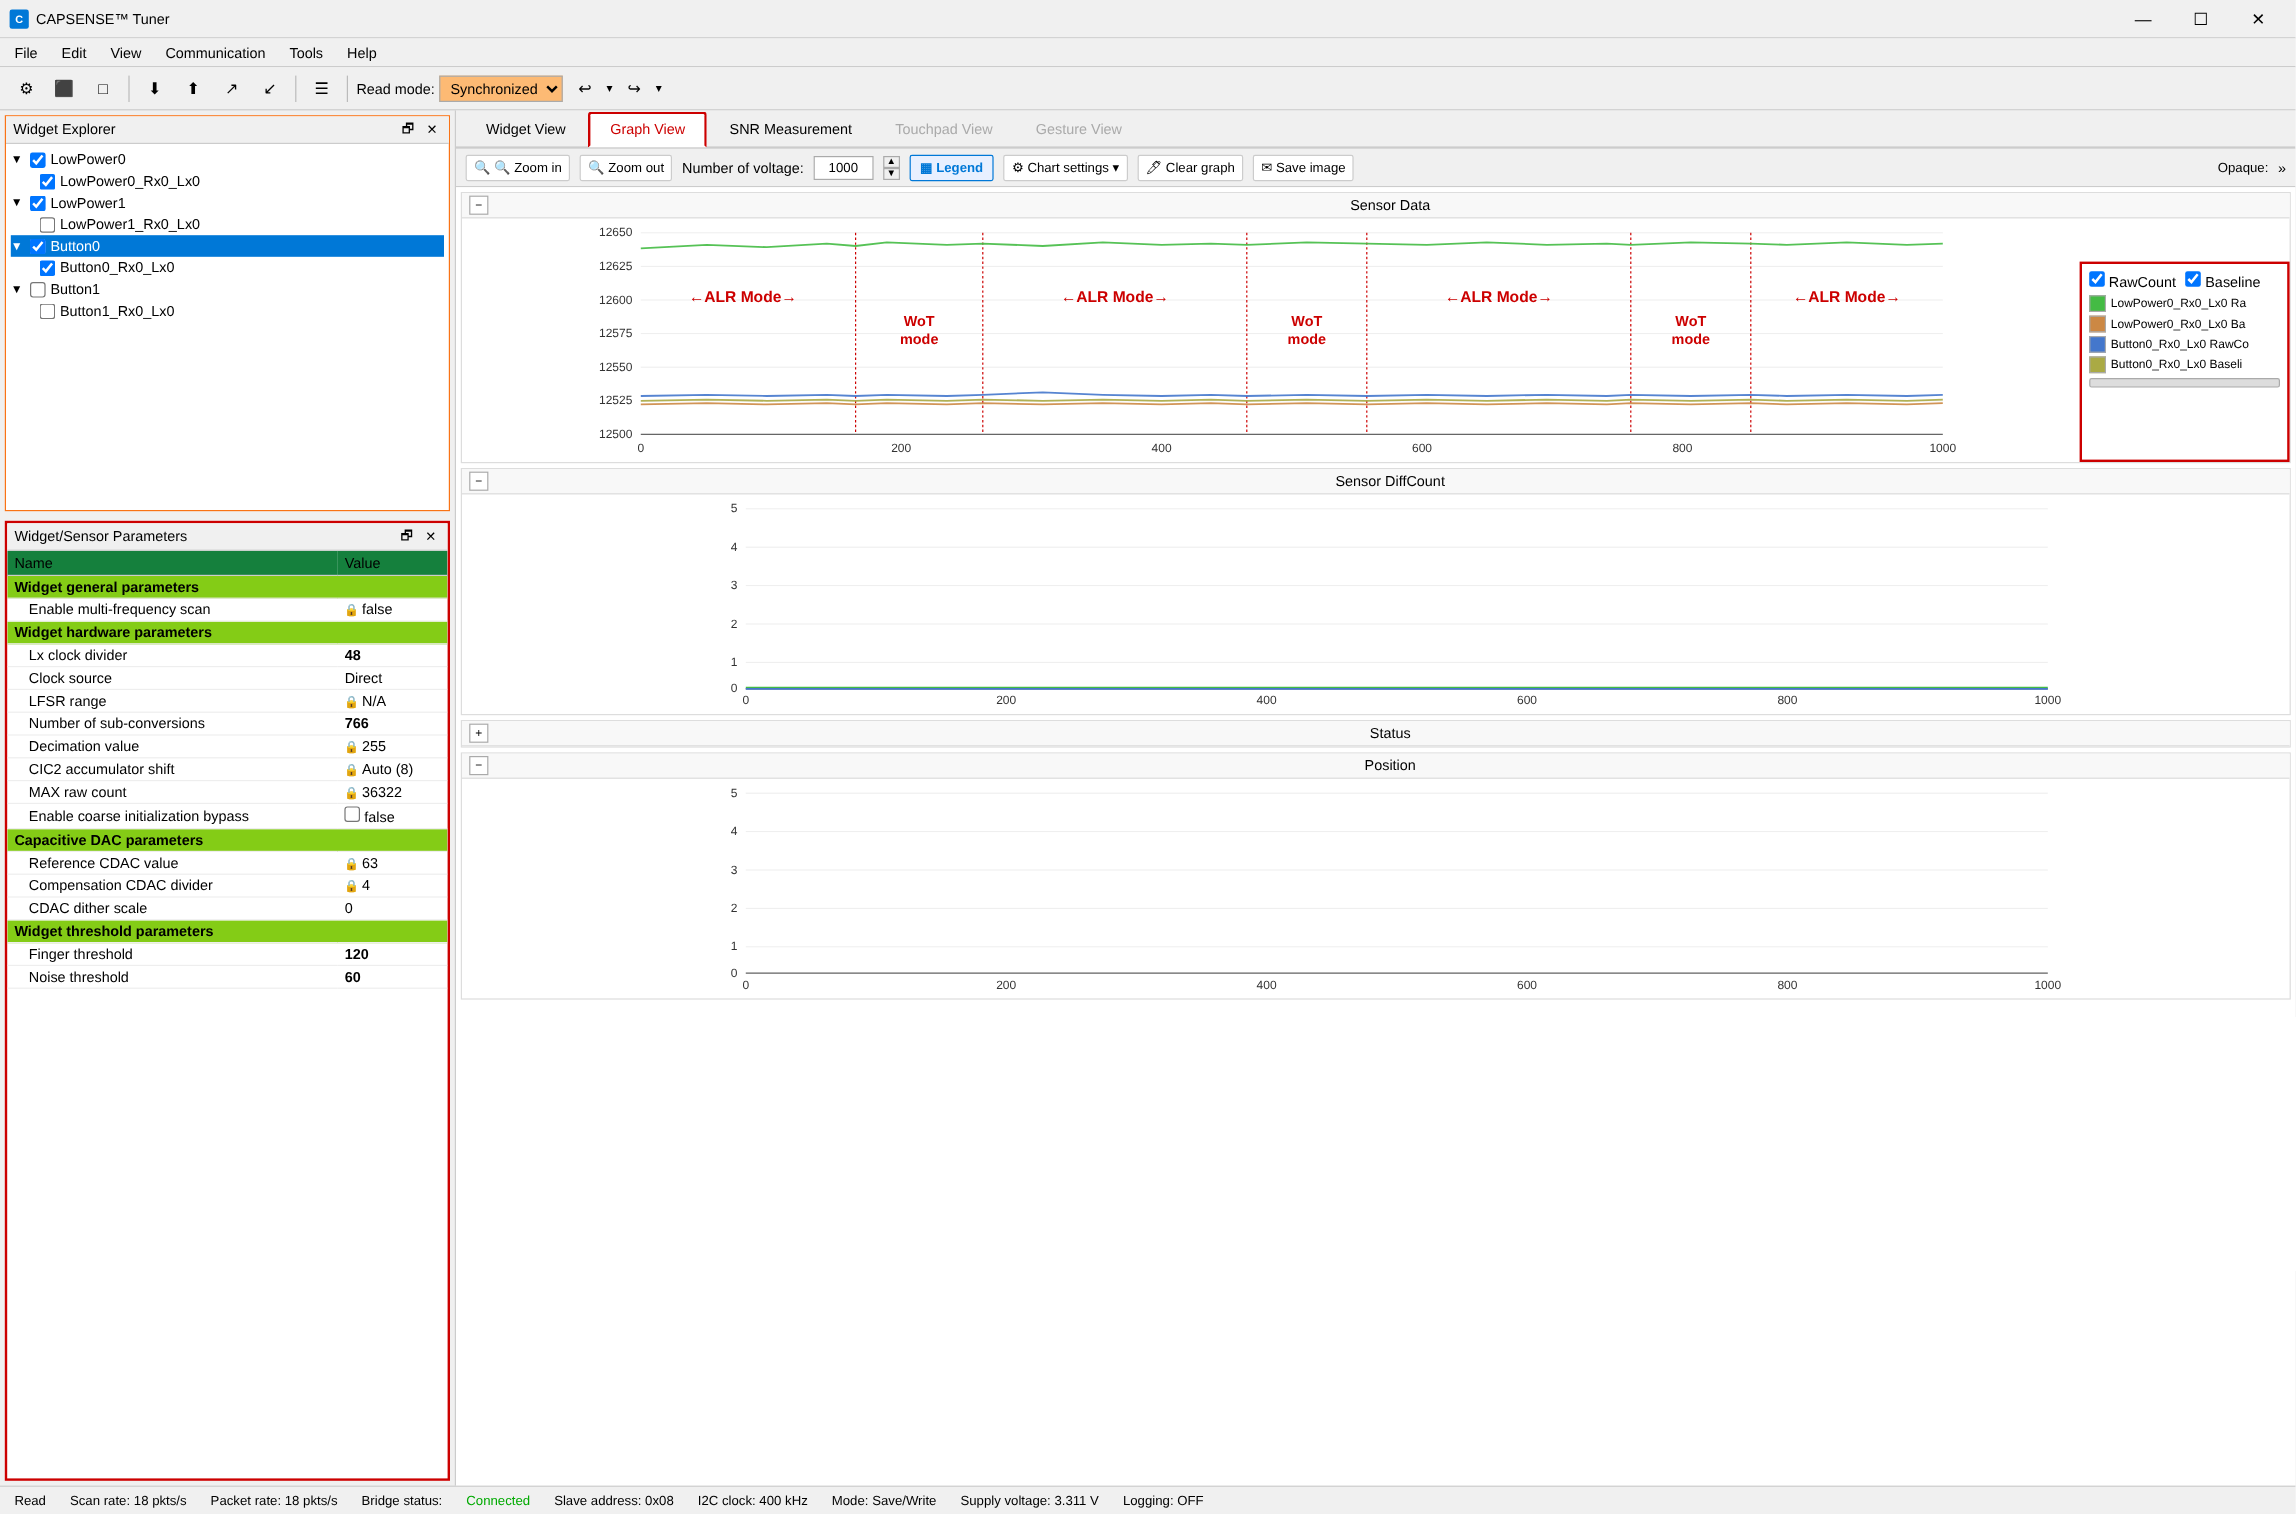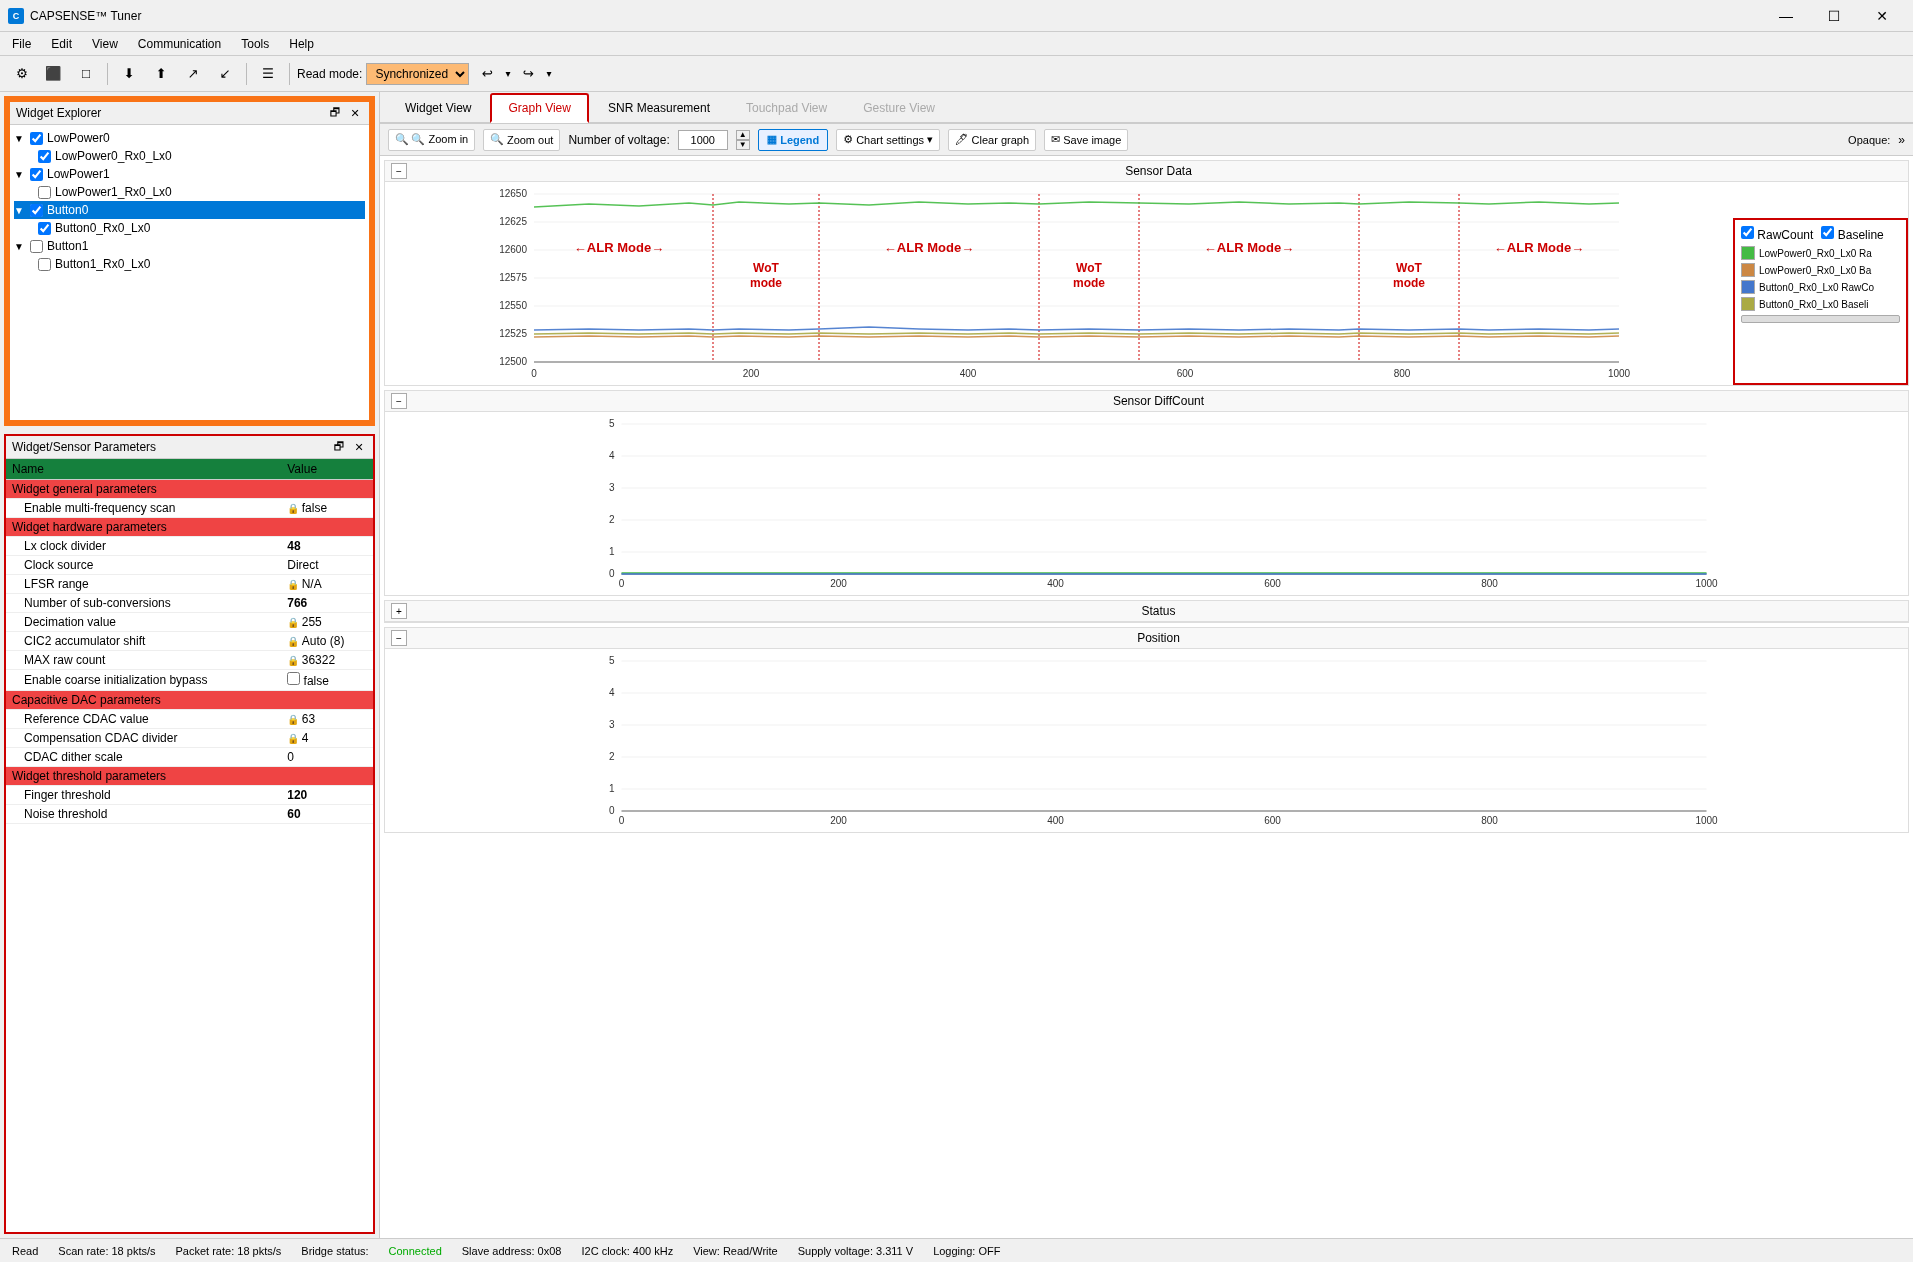--- a/index.html
+++ b/index.html
@@ -41,21 +41,21 @@
     .tree-chevron { font-size: 10px; width: 12px; }
     .tree-checkbox { width: 13px; height: 13px; }
     .tree-label { font-size: 12px; }
     .tree-child { padding-left: 24px; }
 
     
     .params-panel { flex: 1; overflow: hidden; }
     .params-table { width: 100%; border-collapse: collapse; font-size: 12px; }
     .params-table th { background: #15803d; padding: 3px 6px; text-align: left; border-bottom: 1px solid #ccc; font-weight: normal; }
     .params-table td { padding: 2px 6px; border-bottom: 1px solid #eee; }
-    .section-row td { font-weight: normal; background: #ef4444; }
+    .section-row td { font-weight: bold; background: #84cc16; }
     .lock-icon { color: #888; font-size: 10px; margin-right: 2px; }
     .param-child td:first-child { padding-left: 18px; }
 
     
     .right-panel { flex: 1; display: flex; flex-direction: column; overflow: hidden; }
 
     
     .tab-bar { display: flex; align-items: center; height: 32px; background: #f0f0f0; border-bottom: 2px solid #ccc; padding-left: 8px; gap: 2px; }
     .tab { padding: 6px 16px; cursor: pointer; font-size: 12px; border: 1px solid transparent; margin-bottom: -2px; border-radius: 3px 3px 0 0; }
     .tab.active { background: white; border: 2px solid #cc0000; border-bottom: 2px solid white; font-weight: 500; color: #cc0000; }
@@ -133,21 +133,21 @@
   <button class="tb-btn">↩</button>
   <span style="font-size:10px;">▾</span>
   <button class="tb-btn">↪</button>
   <span style="font-size:10px;">▾</span>
 </div>
 
 <div class="main-layout">
 
   <div class="left-panels">
 
-    <div class="panel" style="height: 330px; border: 6px solid #f97316;">
+    <div class="panel" style="height: 330px; border: 1px solid #f97316;">
       <div class="panel-header">
         <span>Widget Explorer</span>
         <div class="panel-header-controls">
           <button class="panel-ctrl-btn">🗗</button>
           <button class="panel-ctrl-btn">✕</button>
         </div>
       </div>
       <div class="widget-tree">
 
         <div class="tree-item">
@@ -527,16 +527,16 @@
 </div>
 
 <div class="status-bar">
   <span>Read</span>
   <span>Scan rate:  18 pkts/s</span>
   <span>Packet rate:  18 pkts/s</span>
   <span>Bridge status:</span>
   <span class="status-connected">Connected</span>
   <span>Slave address:  0x08</span>
   <span>I2C clock:  400 kHz</span>
-  <span>View:  Read/Write</span>
+  <span>Mode:  Save/Write</span>
   <span>Supply voltage:  3.311 V</span>
   <span>Logging:  OFF</span>
 </div>
 
 </body></html>

